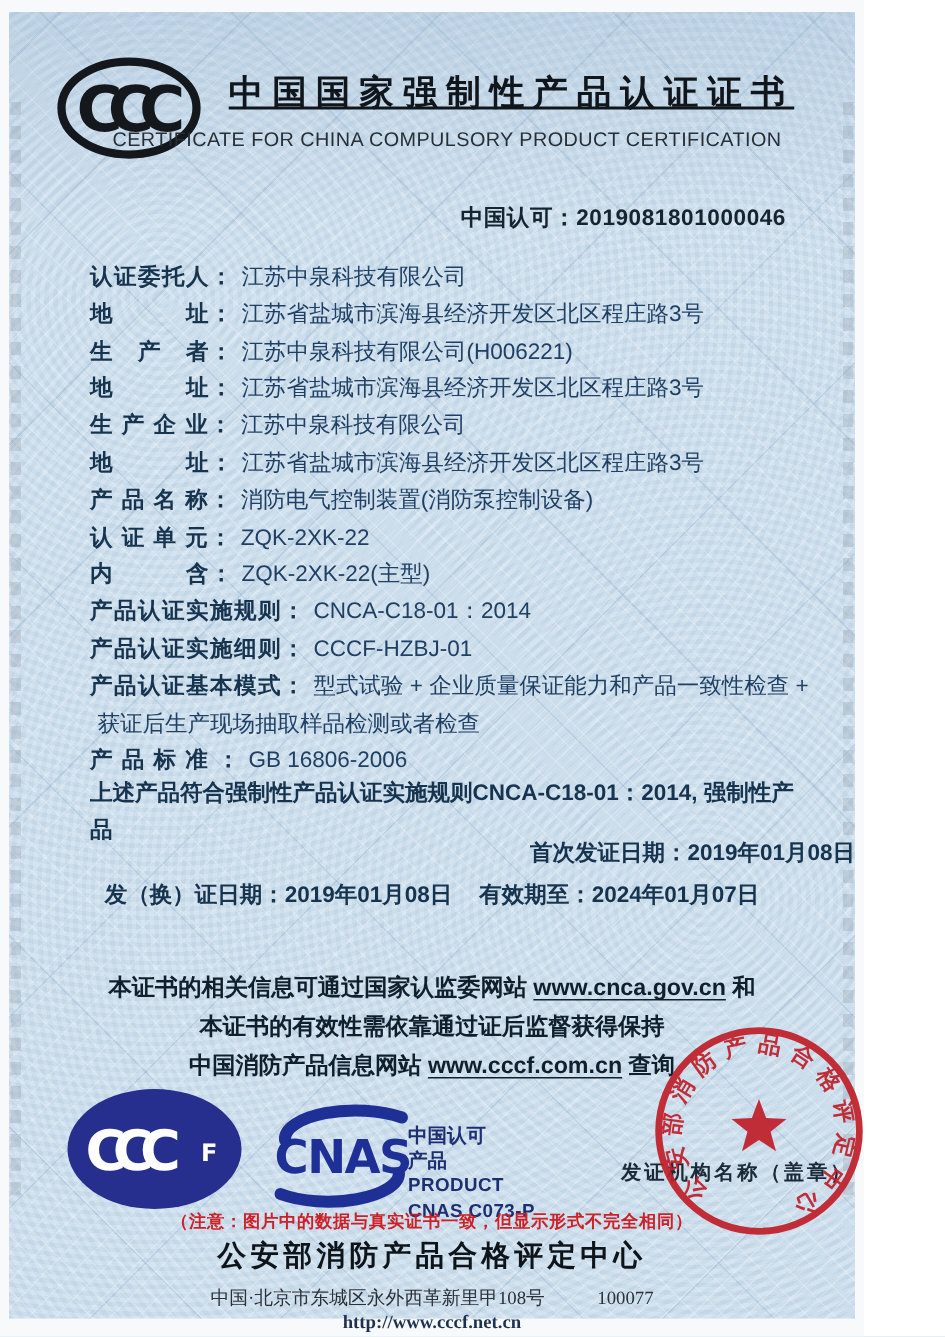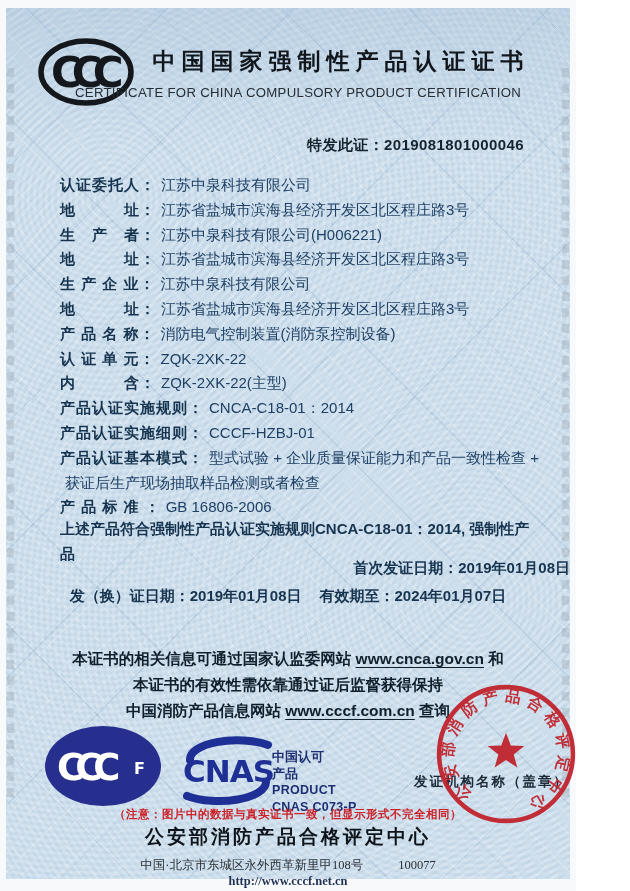--- a/index.html
+++ b/index.html
@@ -18,21 +18,21 @@
   }
   .cert::before{content:"";position:absolute;left:0;right:0;top:0;height:140px;
     background:linear-gradient(180deg, rgba(148,178,208,.28), rgba(148,178,208,0));}
   .edge-mark{position:absolute;top:60px;bottom:80px;width:7px;opacity:.28;
     background:repeating-linear-gradient(180deg,#8a94a0 0 9px, transparent 9px 16px);}
   .edge-left{left:1px;} .edge-right{right:1px;}
 
   .abs{position:absolute;}
   .ccc-logo{left:28px;top:26px;}
   .title-cn{left:120px;right:14px;top:38px;text-align:center;font-size:23px;font-weight:bold;
-    color:#10161c;letter-spacing:6px;white-space:nowrap;}
+    color:#10161c;letter-spacing:6px;white-space:nowrap;text-decoration:underline;}
   .title-en{left:30px;right:10px;top:77px;text-align:center;font-size:13.2px;color:#272e36;
     letter-spacing:.3px;white-space:nowrap;font-weight:500;}
   .certno{right:46px;top:128px;font-size:15px;font-weight:bold;color:#16242f;letter-spacing:.4px;}
 
   .fields{left:54px;right:30px;top:165px;}
   .frow{height:24.8px;line-height:24.8px;white-space:nowrap;font-size:15px;}
   .flabel{font-weight:700;color:#16344f;letter-spacing:1px;}
   .fvalue{font-weight:500;color:#1f4064;margin-left:5px;}
   .statement{left:54px;right:30px;top:508px;font-size:15px;line-height:25px;
     font-weight:700;color:#16344f;}
@@ -70,21 +70,21 @@
   <div class="cert">
     <div class="edge-mark edge-left"></div>
     <div class="edge-mark edge-right"></div>
 
     <svg class="abs ccc-logo" width="104" height="76" viewBox="0 0 104 76">
       <ellipse cx="52" cy="38" rx="45" ry="31" fill="none" stroke="#14181c" stroke-width="5.5"></ellipse>
       <text x="17" y="53" font-size="42" font-weight="bold" letter-spacing="-10" fill="#14181c" font-family="'DejaVu Sans',sans-serif">CCC</text>
     </svg>
     <div class="abs title-cn">中国国家强制性产品认证证书</div>
     <div class="abs title-en">CERTIFICATE FOR CHINA COMPULSORY PRODUCT CERTIFICATION</div>
-    <div class="abs certno"><span>特发此证：</span><span>2019081801000046</span></div>
+    <div class="abs certno"><span>中国认可：</span><span>2019081801000046</span></div>
 
     <div class="abs fields">
       <div class="frow"><span class="flabel">认证委托人：</span><span class="fvalue">江苏中泉科技有限公司</span></div>
       <div class="frow"><span class="flabel">地　　　址：</span><span class="fvalue">江苏省盐城市滨海县经济开发区北区程庄路3号</span></div>
       <div class="frow"><span class="flabel">生　产　者：</span><span class="fvalue">江苏中泉科技有限公司(H006221)</span></div>
       <div class="frow"><span class="flabel">地　　　址：</span><span class="fvalue">江苏省盐城市滨海县经济开发区北区程庄路3号</span></div>
       <div class="frow"><span class="flabel">生 产 企 业：</span><span class="fvalue">江苏中泉科技有限公司</span></div>
       <div class="frow"><span class="flabel">地　　　址：</span><span class="fvalue">江苏省盐城市滨海县经济开发区北区程庄路3号</span></div>
       <div class="frow"><span class="flabel">产 品 名 称：</span><span class="fvalue">消防电气控制装置(消防泵控制设备)</span></div>
       <div class="frow"><span class="flabel">认 证 单 元：</span><span class="fvalue">ZQK-2XK-22</span></div>

